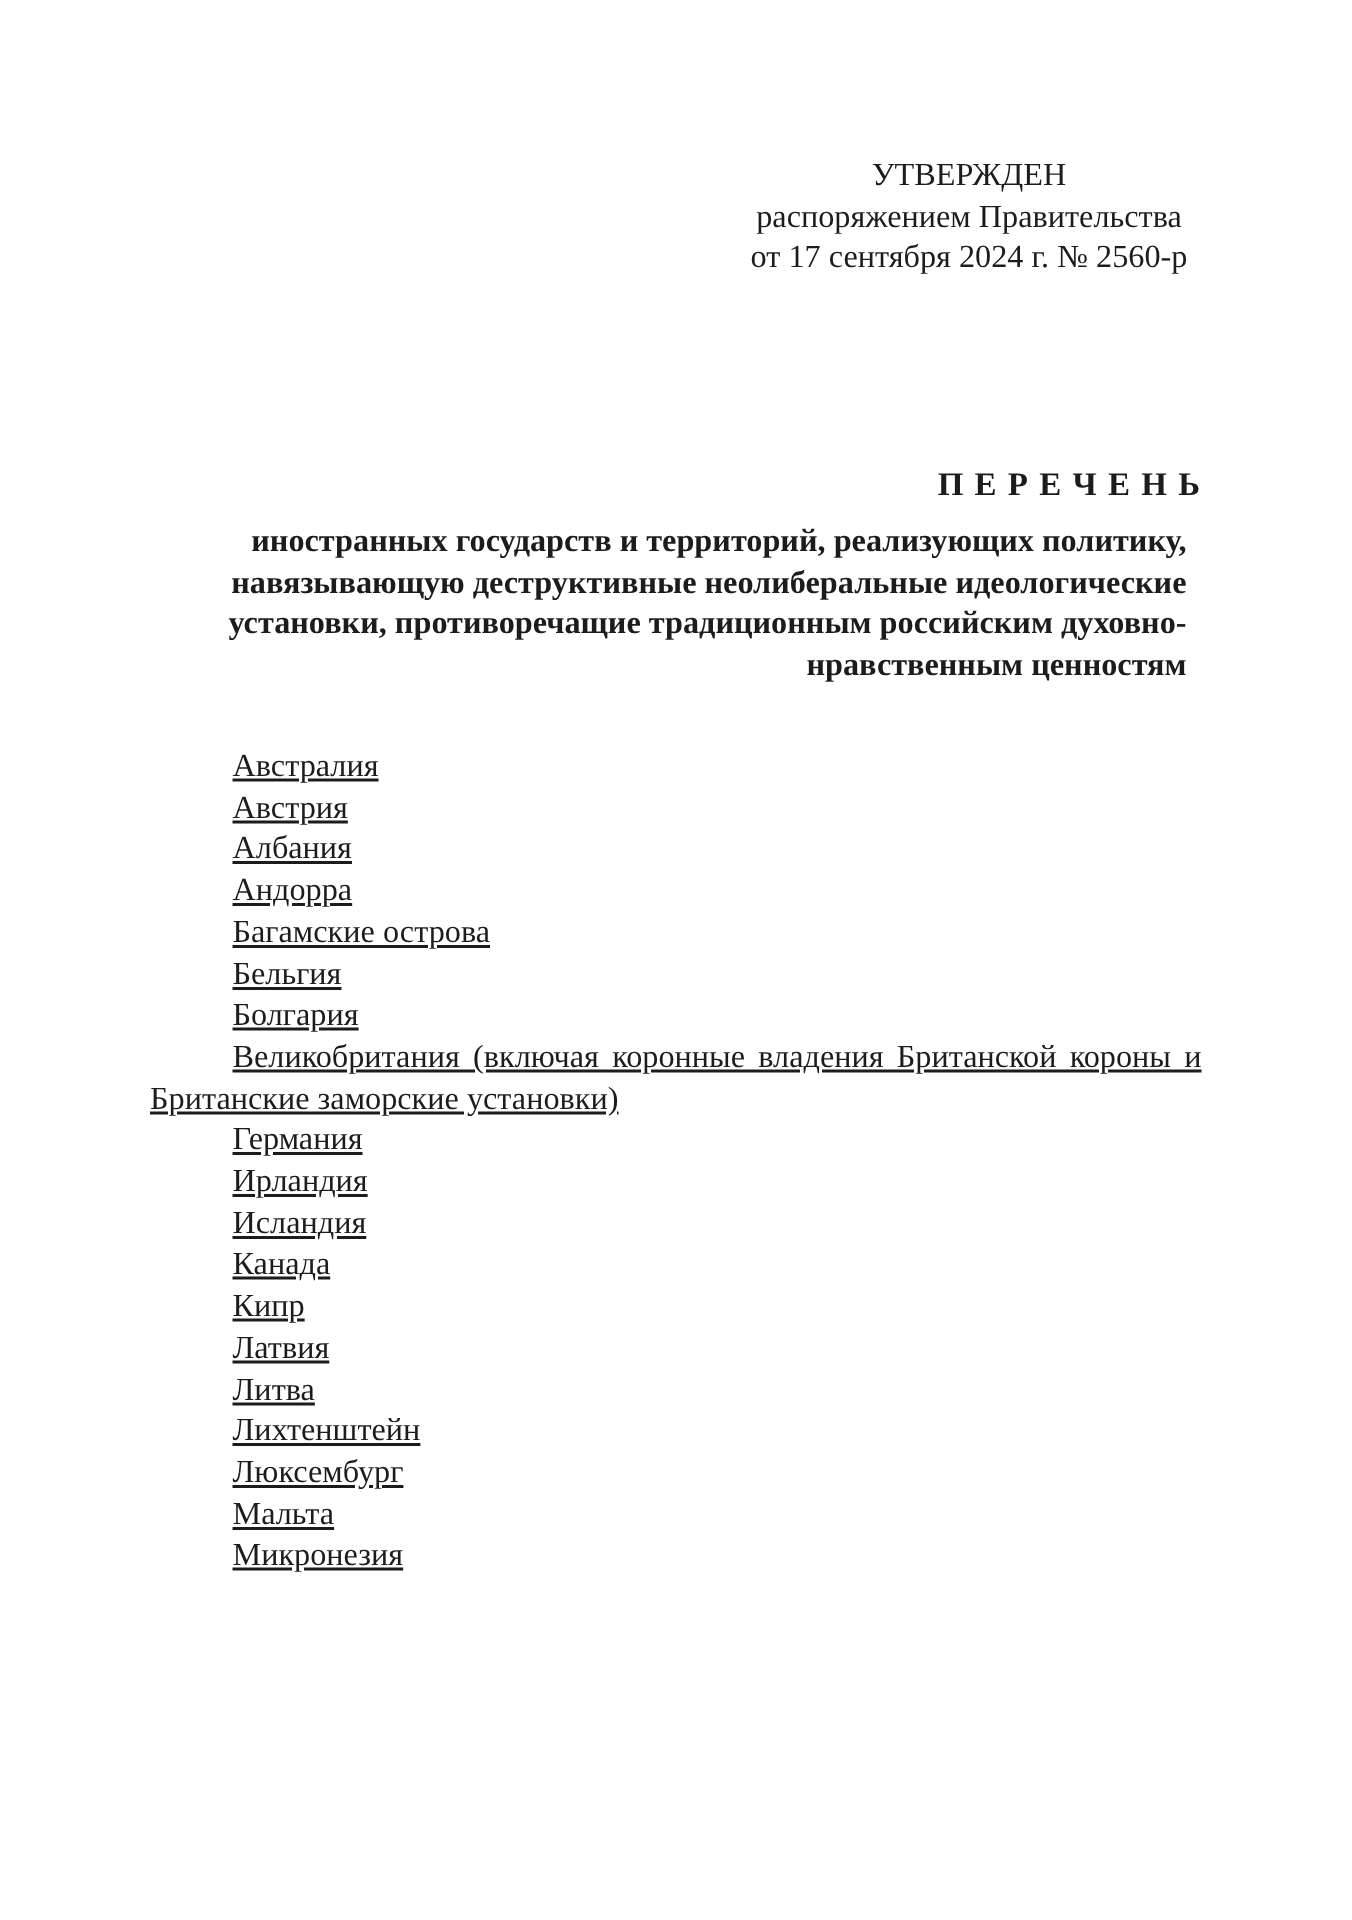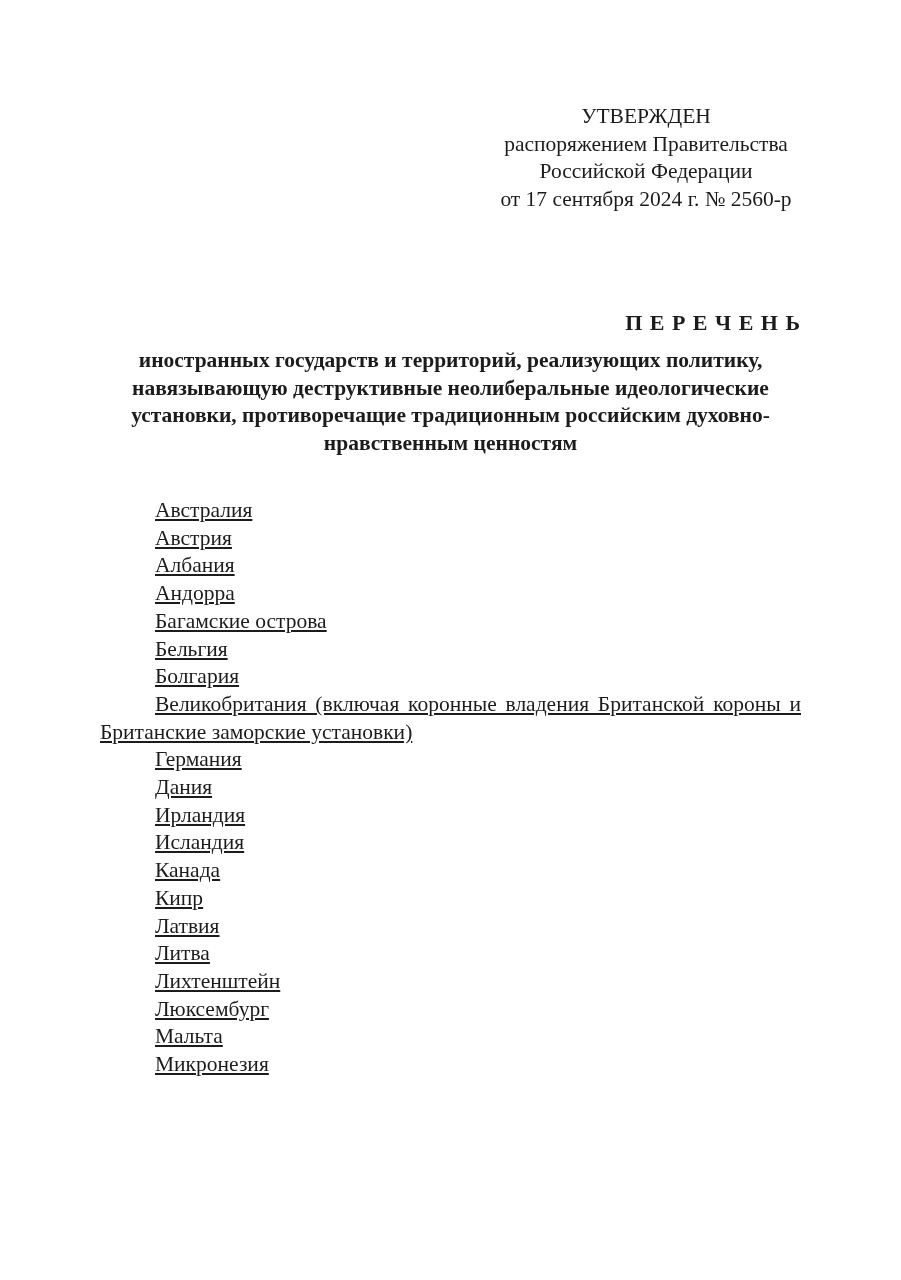--- a/index.html
+++ b/index.html
@@ -38,21 +38,21 @@
     font-size: 22px;
     font-weight: bold;
     letter-spacing: 1px;
   }
   .doc-subtitle {
     position: absolute;
     top: 347px;
     left: 110px;
     width: 681px;
     margin: 0;
-    text-align: center;
+    text-align: right;
     font-size: 21.5px;
     font-weight: bold;
     line-height: 27.7px;
   }
   .countries {
     position: absolute;
     top: 497px;
     left: 100px;
     width: 701px;
     font-size: 21.5px;
@@ -67,39 +67,37 @@
   }
 </style>
 </head>
 <body>
 
 <div class="page">
 
   <div class="approval">
     <div class="approval-line">УТВЕРЖДЕН</div>
     <div class="approval-line">распоряжением Правительства</div>
-    <div class="approval-line">Российской Федерации</div>
     <div class="approval-line">от 17 сентября 2024 г. № 2560-р</div>
   </div>
 
   <h1 class="doc-title">П Е Р Е Ч Е Н Ь</h1>
 
   <p class="doc-subtitle">иностранных государств и территорий, реализующих политику, навязывающую деструктивные неолиберальные идеологические установки, противоречащие традиционным российским духовно-нравственным ценностям</p>
 
   <div class="countries">
       <p class="country">Австралия</p>
       <p class="country">Австрия</p>
       <p class="country">Албания</p>
       <p class="country">Андорра</p>
       <p class="country">Багамские острова</p>
       <p class="country">Бельгия</p>
       <p class="country">Болгария</p>
       <p class="country">Великобритания (включая коронные владения Британской короны и Британские заморские установки)</p>
       <p class="country">Германия</p>
-      <p class="country">Дания</p>
       <p class="country">Ирландия</p>
       <p class="country">Исландия</p>
       <p class="country">Канада</p>
       <p class="country">Кипр</p>
       <p class="country">Латвия</p>
       <p class="country">Литва</p>
       <p class="country">Лихтенштейн</p>
       <p class="country">Люксембург</p>
       <p class="country">Мальта</p>
       <p class="country">Микронезия</p>

